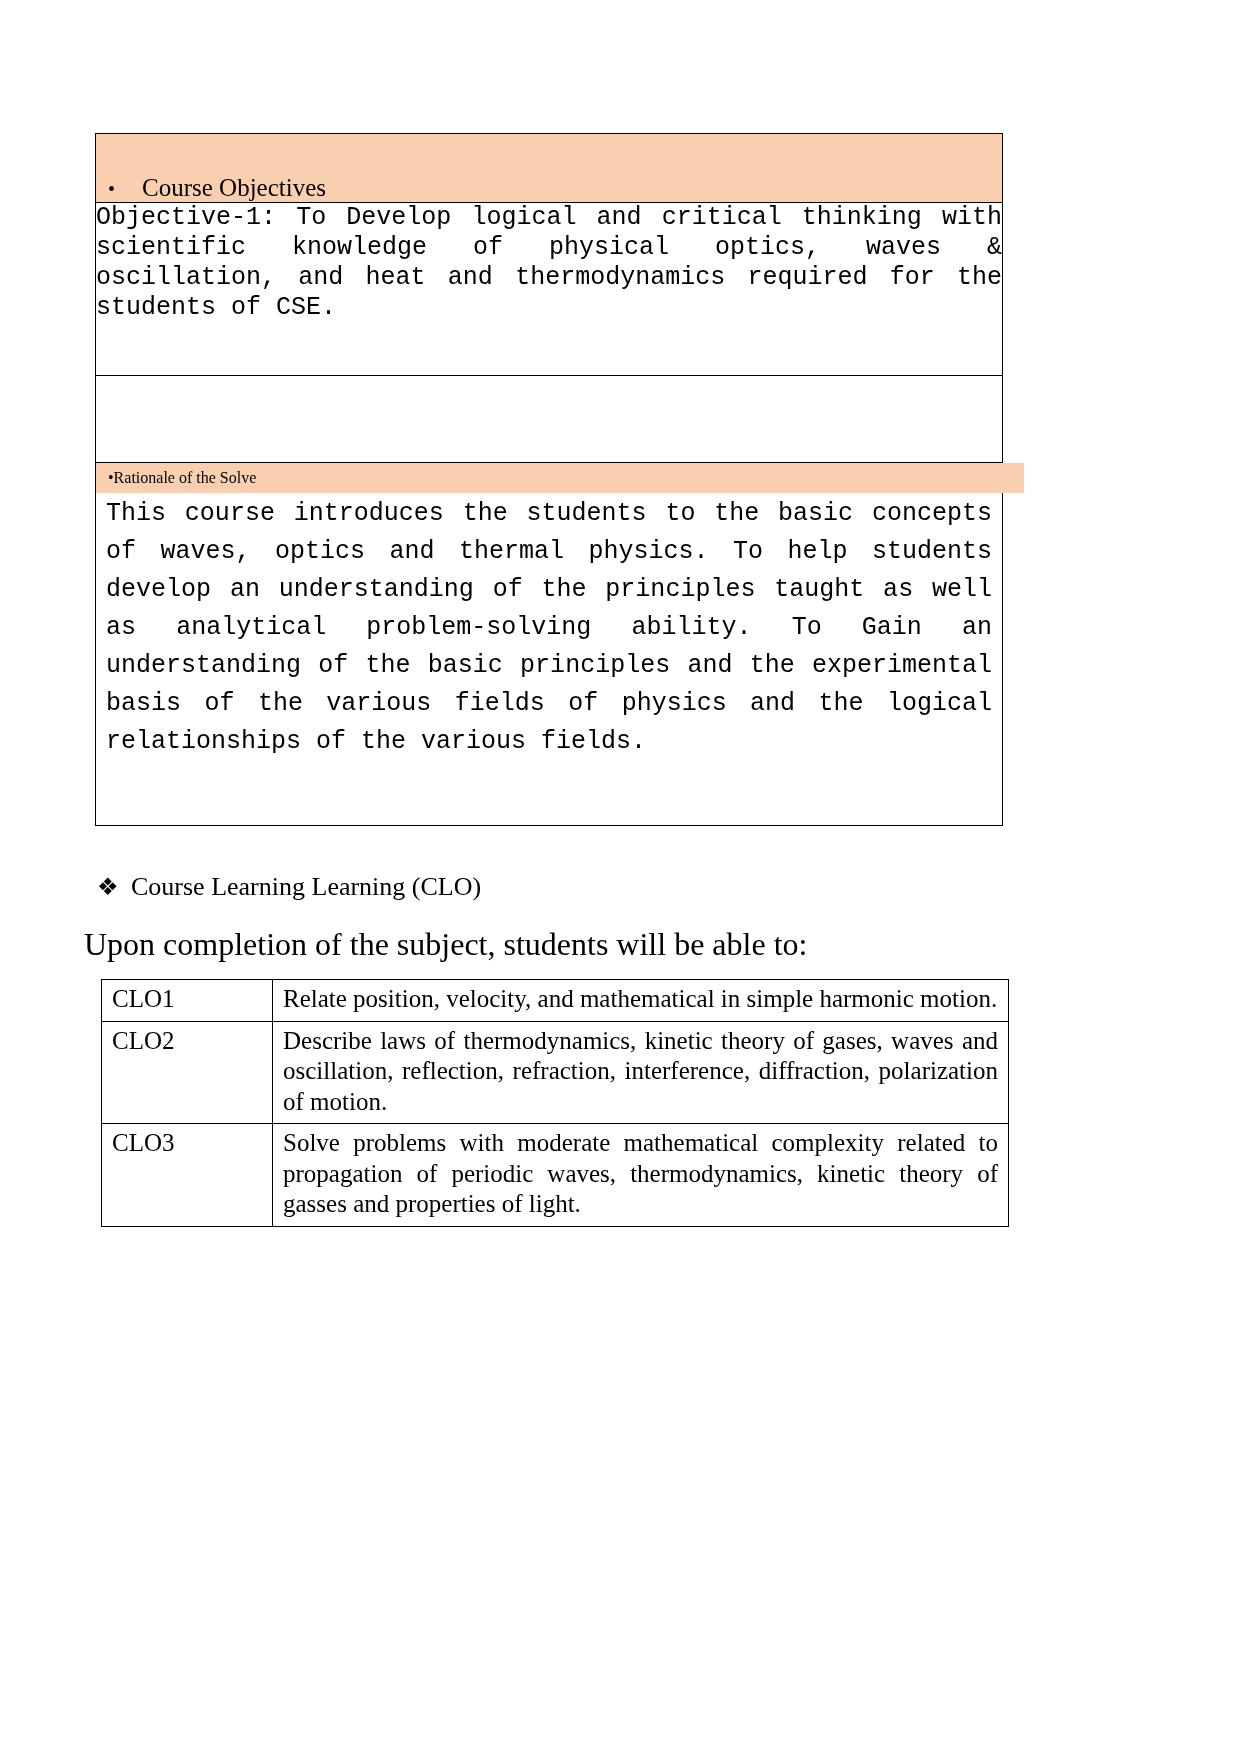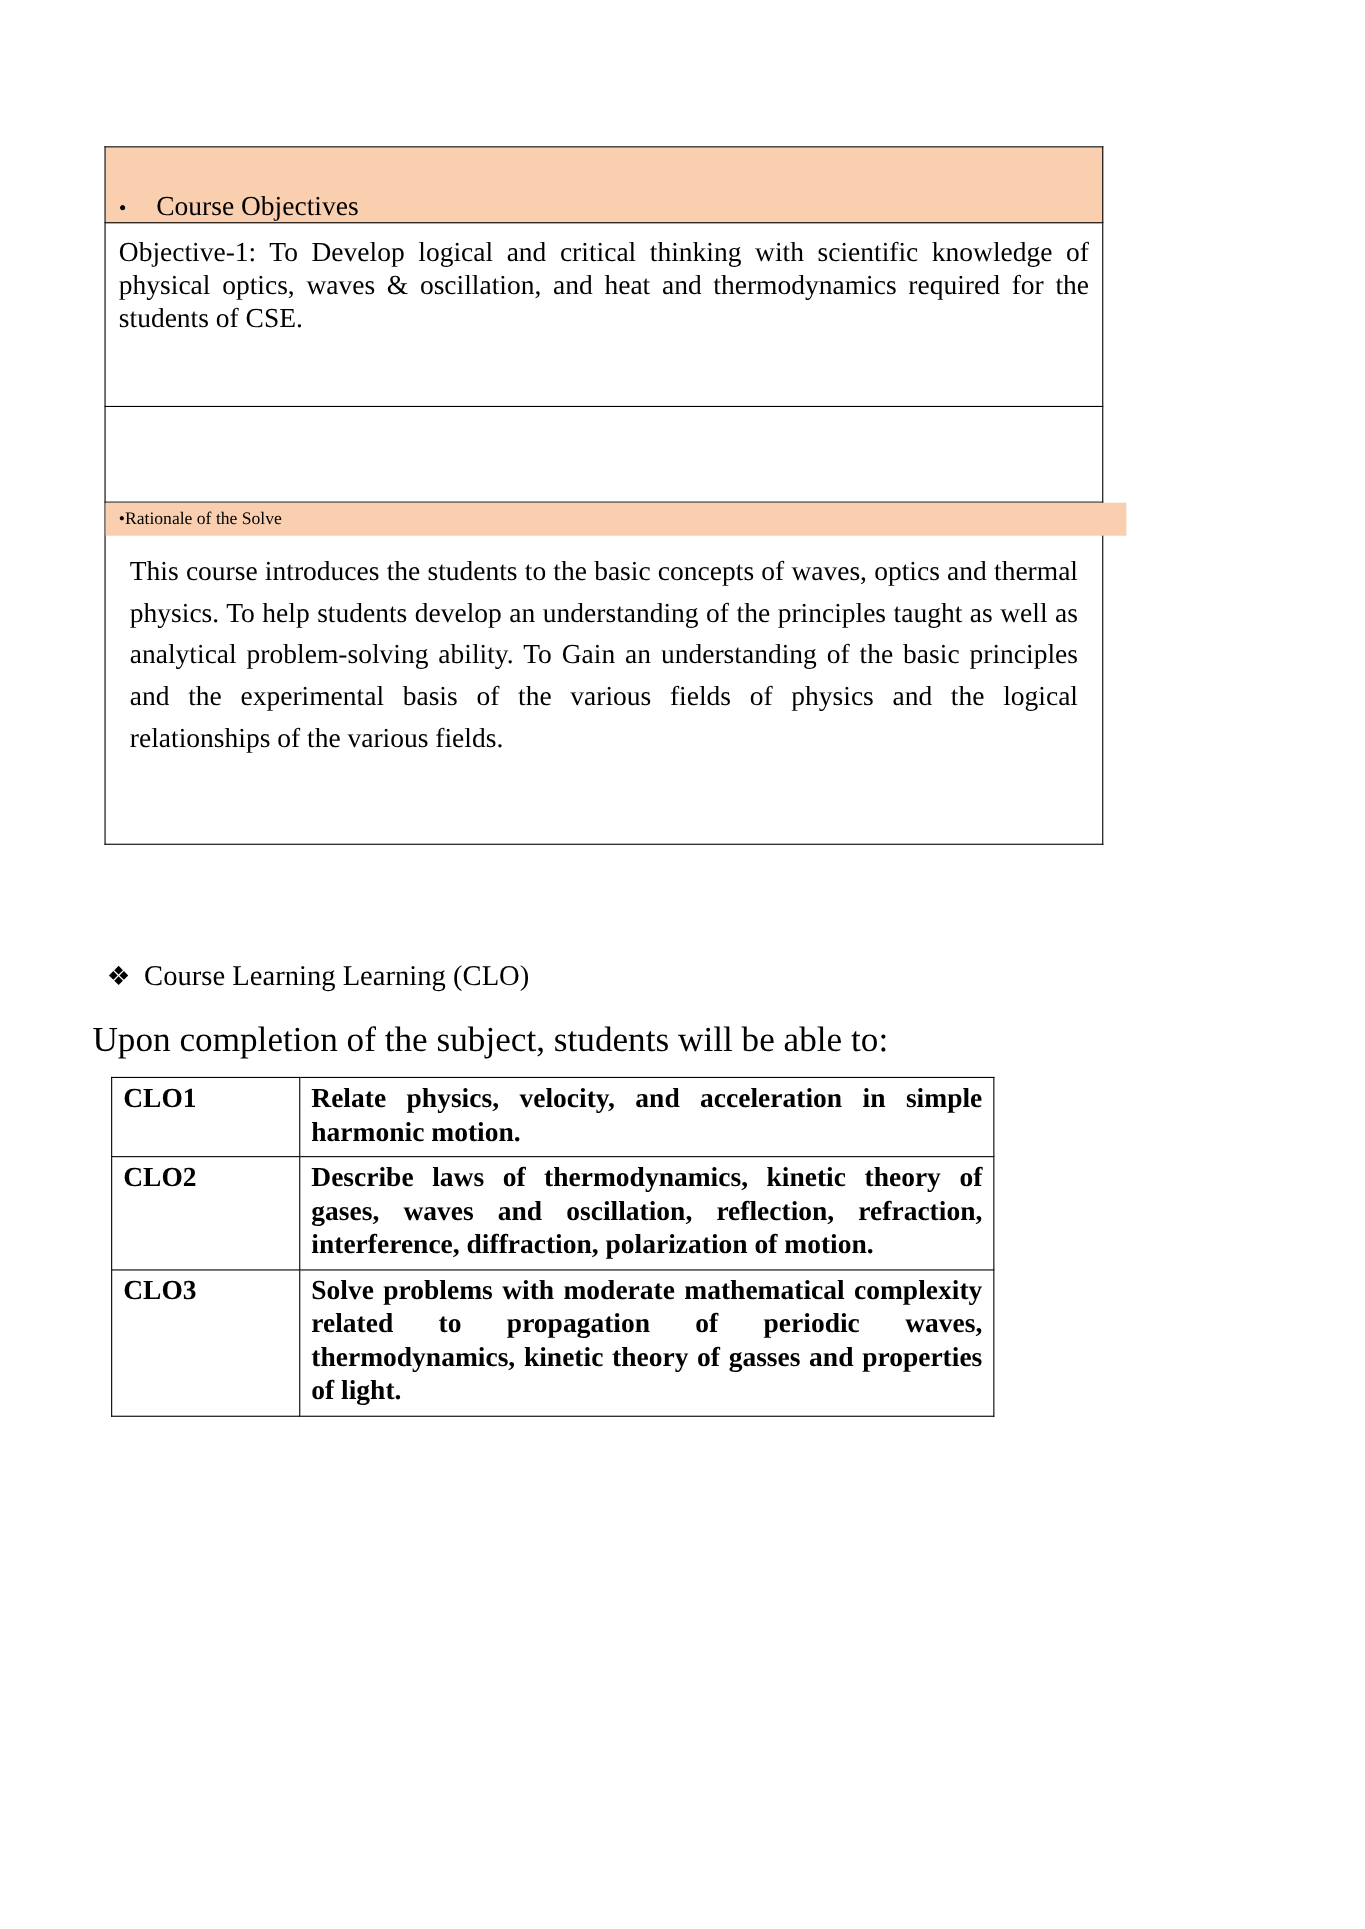--- a/index.html
+++ b/index.html
@@ -75,22 +75,23 @@
   }
 
   .body-cell {
     padding: 7px 11px 10px 11px;
   }
   .body-text {
     font-size: 25px;
     line-height: 1.20;
     text-align: justify;
     text-justify: inter-word;
-    margin: 12px;
+    margin: 0;
     hyphens: none;
+    font-family: Liberation Mono, monospace;
   }
   .body-text.loose {
     line-height: 1.52;
     padding: 2px 10px 0 10px;
   }
   .pad-after-1 { height: 52px; }
   .pad-after-2 { height: 86px; }
   .pad-after-3 { height: 64px; }
 
   
@@ -113,24 +114,23 @@
     top: 925px;
     font-size: 32px;
     line-height: 1.2;
   }
 
   
   .clo-table {
     position: absolute;
     left: 101px;
     top: 979px;
-    width: 803px;
+    width: 908px;
     border-collapse: collapse;
     table-layout: fixed;
-    font-weight: bold;
   }
   .clo-table td {
     border: 1.3px solid #000000;
     padding: 4px 10px 6px 10px;
     vertical-align: top;
     font-size: 25px;
     line-height: 1.22;
   }
   .clo-table td.code {
     width: 150px;
@@ -193,21 +193,21 @@
     <span class="diamond-bullet">❖</span>
     <span>Course Learning Learning (CLO)</span>
   </div>
 
   <div class="clo-intro">Upon completion of the subject, students will be able to:</div>
 
   <table class="clo-table">
     <tbody>
       <tr>
         <td class="code">CLO1</td>
-        <td class="desc">Relate physics, velocity, and acceleration in simple harmonic motion.</td>
+        <td class="desc">Relate position, velocity, and mathematical in simple harmonic motion.</td>
       </tr>
       <tr>
         <td class="code">CLO2</td>
         <td class="desc">Describe laws of thermodynamics, kinetic theory of gases, waves and oscillation, reflection, refraction, interference, diffraction, polarization of motion.</td>
       </tr>
       <tr>
         <td class="code">CLO3</td>
         <td class="desc">Solve problems with moderate mathematical complexity related to propagation of periodic waves, thermodynamics, kinetic theory of gasses and properties of light.</td>
       </tr>
     </tbody>

